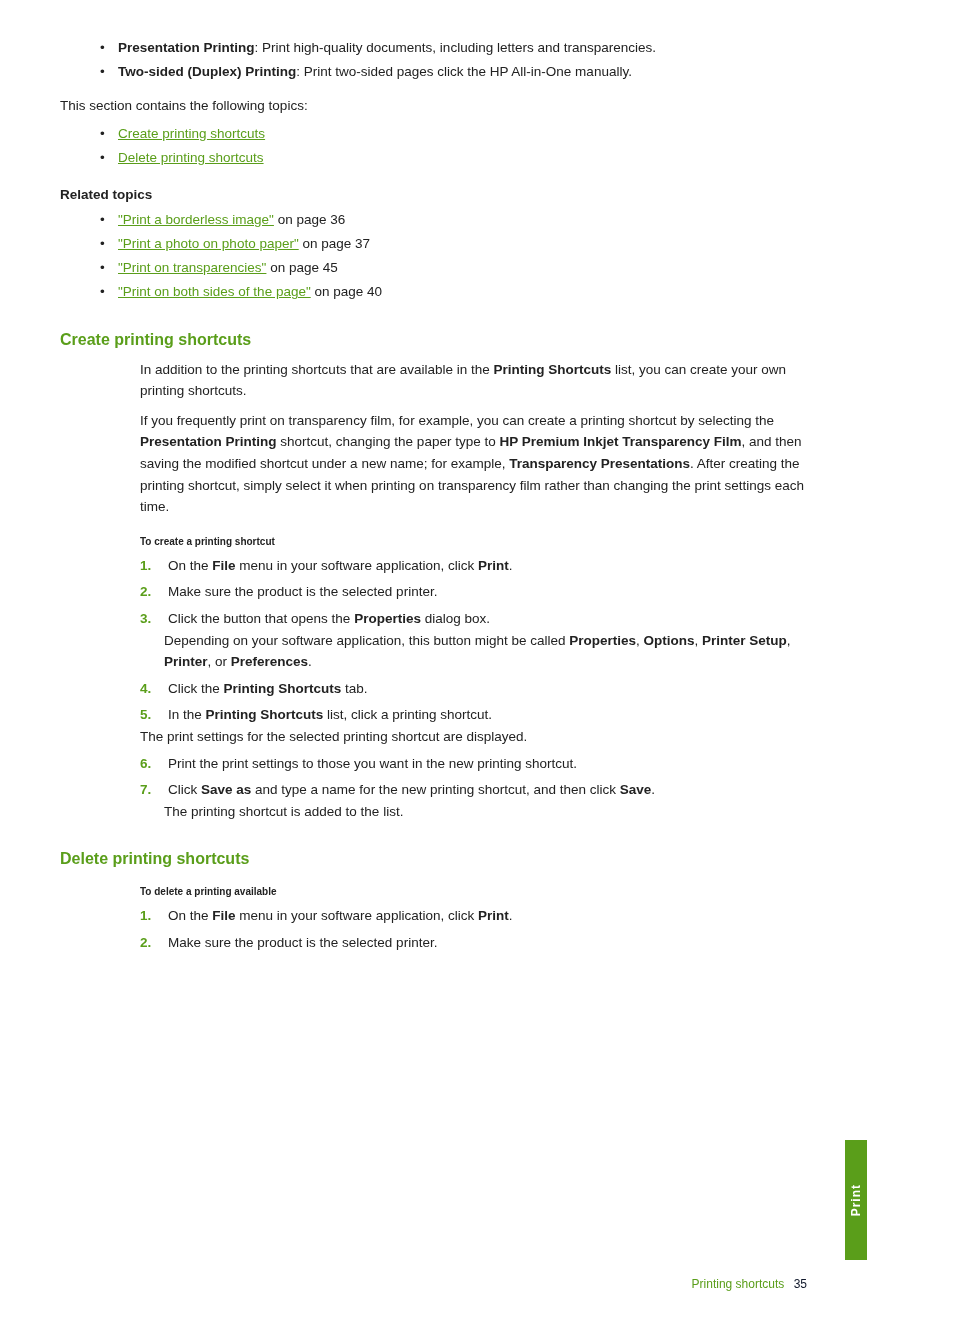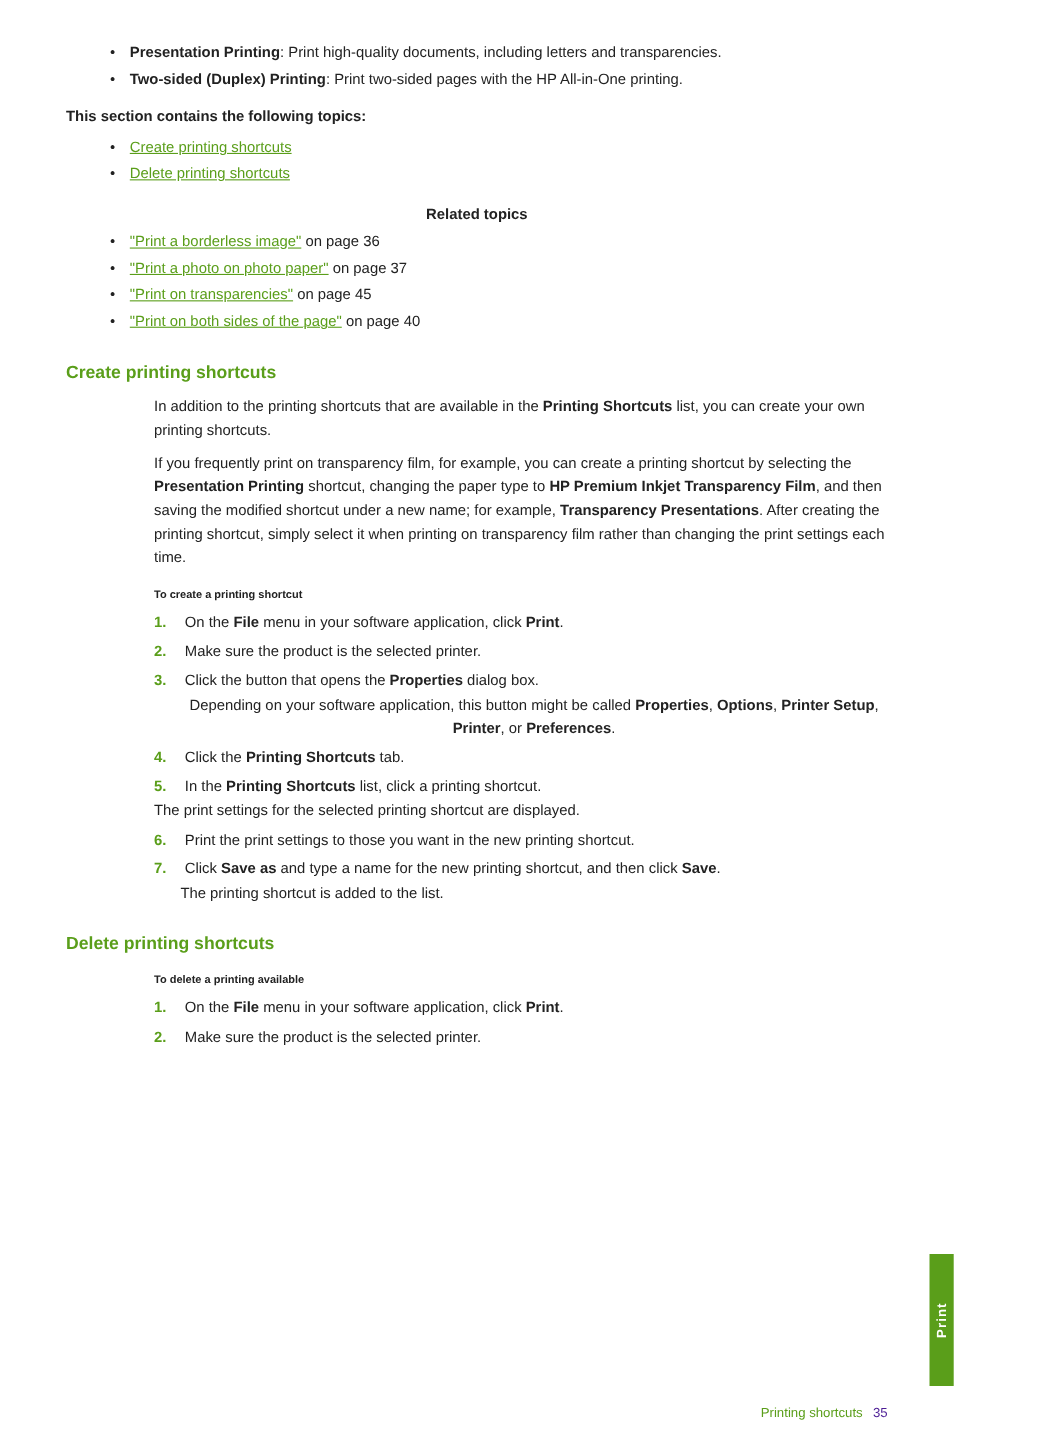--- a/index.html
+++ b/index.html
@@ -64,21 +64,20 @@
       font-size: 16px;
       font-weight: bold;
       margin-top: 28px;
       margin-bottom: 10px;
     }
     .related-topics-heading {
       font-weight: bold;
       font-size: 13.5px;
       margin-top: 18px;
       margin-bottom: 6px;
-      text-align: center;
     }
     .body-text {
       line-height: 1.6;
       margin-bottom: 8px;
     }
     .indented-content {
       margin-left: 80px;
     }
     .sub-heading {
       font-weight: bold;
@@ -106,40 +105,40 @@
       flex: 1;
     }
     .footer-left {
       position: absolute;
       bottom: 30px;
       right: 60px;
       font-size: 12px;
       color: #5a9e1a;
     }
     .page-num {
-      color: #4c1d95;
+      color: #0f172a;
       margin-left: 6px;
     }
     b { font-weight: bold; }
   </style>
 </head>
 <body>
 
 <div class="page-container">
 
   <ul class="bullet-list">
     <li>
       <b>Presentation Printing</b><span>: Print high-quality documents, including letters and transparencies.</span>
     </li>
     <li>
-      <b>Two-sided (Duplex) Printing</b><span>: Print two-sided pages with the HP All-in-One printing.</span>
+      <b>Two-sided (Duplex) Printing</b><span>: Print two-sided pages click the HP All-in-One manually.</span>
     </li>
   </ul>
 
-  <p class="body-text" style="margin-top:12px;font-weight:bold;">This section contains the following topics:</p>
+  <p class="body-text" style="margin-top:12px;">This section contains the following topics:</p>
 
   <ul class="bullet-list">
     <li>
       <a class="link-green">Create printing shortcuts</a>
     </li>
     <li>
       <a class="link-green">Delete printing shortcuts</a>
     </li>
   </ul>
 
@@ -180,21 +179,21 @@
         </li>
         <li>
           <span class="num">2.</span>
           <span class="num-content">Make sure the product is the selected printer.</span>
         </li>
         <li style="flex-direction:column;">
           <div style="display:flex;">
             <span class="num">3.</span>
             <span class="num-content">Click the button that opens the <b>Properties</b> dialog box.</span>
           </div>
-          <div style="margin-left:24px;text-align:center;">Depending on your software application, this button might be called <b>Properties</b>, <b>Options</b>, <b>Printer Setup</b>, <b>Printer</b>, or <b>Preferences</b>.</div>
+          <div style="margin-left:24px;">Depending on your software application, this button might be called <b>Properties</b>, <b>Options</b>, <b>Printer Setup</b>, <b>Printer</b>, or <b>Preferences</b>.</div>
         </li>
         <li>
           <span class="num">4.</span>
           <span class="num-content">Click the <b>Printing Shortcuts</b> tab.</span>
         </li>
         <li style="flex-direction:column;">
           <div style="display:flex;">
             <span class="num">5.</span>
             <span class="num-content">In the <b>Printing Shortcuts</b> list, click a printing shortcut.</span>
           </div>

